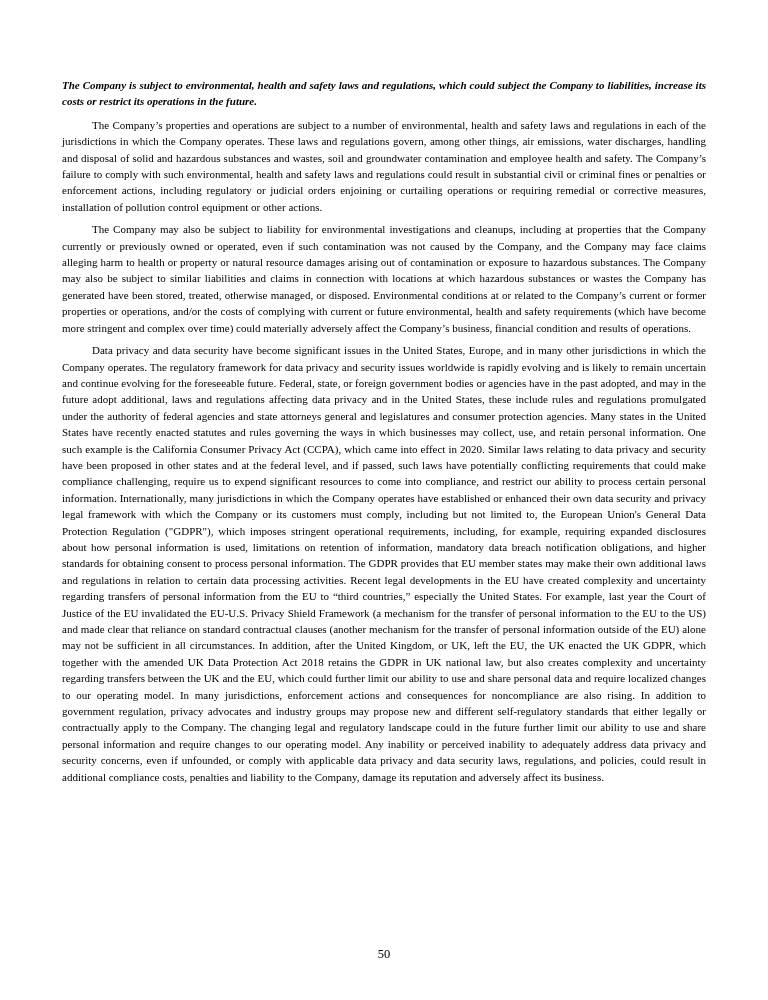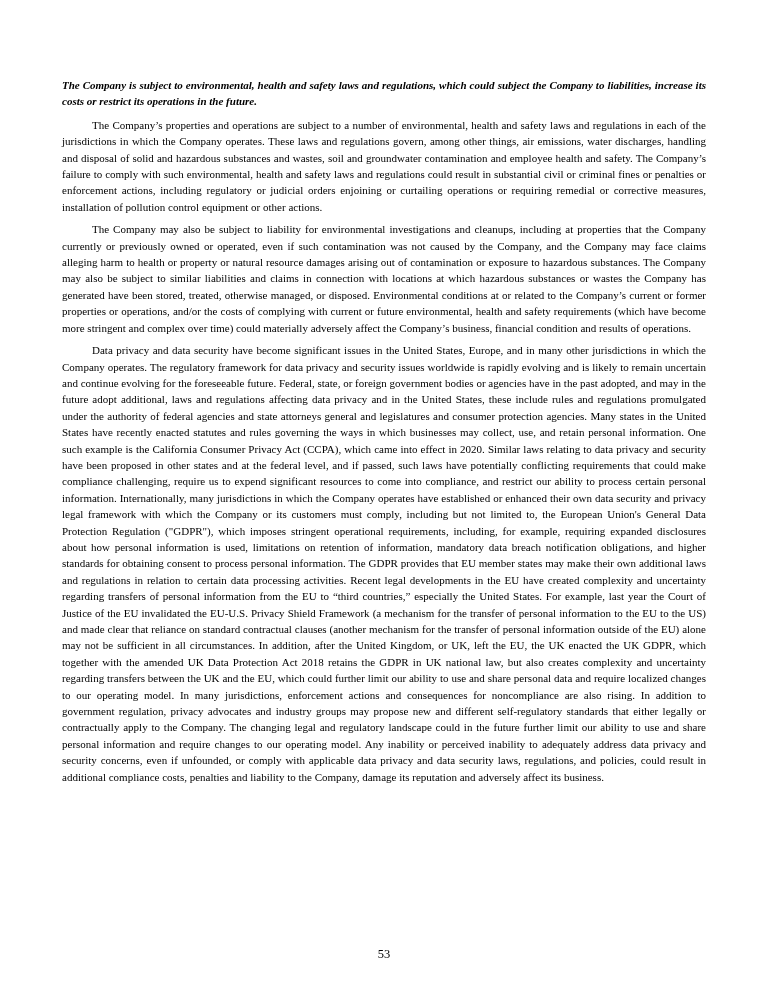--- a/index.html
+++ b/index.html
@@ -59,15 +59,15 @@
 <body>
 
 <div class="page">
   <div class="content">
     <p class="risk-heading first">The Company is subject to environmental, health and safety laws and regulations, which could subject the Company to liabilities, increase its costs or restrict its operations in the future.</p>
     <p class="body-para">The Company’s properties and operations are subject to a number of environmental, health and safety laws and regulations in each of the jurisdictions in which the Company operates. These laws and regulations govern, among other things, air emissions, water discharges, handling and disposal of solid and hazardous substances and wastes, soil and groundwater contamination and employee health and safety. The Company’s failure to comply with such environmental, health and safety laws and regulations could result in substantial civil or criminal fines or penalties or enforcement actions, including regulatory or judicial orders enjoining or curtailing operations or requiring remedial or corrective measures, installation of pollution control equipment or other actions.</p>
     <p class="body-para">The Company may also be subject to liability for environmental investigations and cleanups, including at properties that the Company currently or previously owned or operated, even if such contamination was not caused by the Company, and the Company may face claims alleging harm to health or property or natural resource damages arising out of contamination or exposure to hazardous substances. The Company may also be subject to similar liabilities and claims in connection with locations at which hazardous substances or wastes the Company has generated have been stored, treated, otherwise managed, or disposed.  Environmental conditions at or related to the Company’s current or former properties or operations, and/or the costs of complying with current or future environmental, health and safety requirements (which have become more stringent and complex over time) could materially adversely affect the Company’s business, financial condition and results of operations.</p>
     <p class="body-para">Data privacy and data security have become significant issues in the United States, Europe, and in many other jurisdictions in which the Company operates. The regulatory framework for data privacy and security issues worldwide is rapidly evolving and is likely to remain uncertain and continue evolving for the foreseeable future. Federal, state, or foreign government bodies or agencies have in the past adopted, and may in the future adopt additional, laws and regulations affecting data privacy and in the United States, these include rules and regulations promulgated under the authority of federal agencies and state attorneys general and legislatures and consumer protection agencies. Many states in the United States have recently enacted statutes and rules governing the ways in which businesses may collect, use, and retain personal information. One such example is the California Consumer Privacy Act (CCPA), which came into effect in 2020. Similar laws relating to data privacy and security have been proposed in other states and at the federal level, and if passed, such laws have potentially conflicting requirements that could make compliance challenging, require us to expend significant resources to come into compliance, and restrict our ability to process certain personal information. Internationally, many jurisdictions in which the Company operates have established or enhanced their own data security and privacy legal framework with which the Company or its customers must comply, including but not limited to, the European Union's General Data Protection Regulation ("GDPR"), which imposes stringent operational requirements, including, for example, requiring expanded disclosures about how personal information is used, limitations on retention of information, mandatory data breach notification obligations, and higher standards for obtaining consent to process personal information. The GDPR provides that EU member states may make their own additional laws and regulations in relation to certain data processing activities. Recent legal developments in the EU have created complexity and uncertainty regarding transfers of personal information from the EU to “third countries,” especially the United States. For example, last year the Court of Justice of the EU invalidated the EU-U.S. Privacy Shield Framework (a mechanism for the transfer of personal information to the EU to the US) and made clear that reliance on standard contractual clauses (another mechanism for the transfer of personal information outside of the EU) alone may not be sufficient in all circumstances. In addition, after the United Kingdom, or UK, left the EU, the UK enacted the UK GDPR, which together with the amended UK Data Protection Act 2018 retains the GDPR in UK national law, but also creates complexity and uncertainty regarding transfers between the UK and the EU, which could further limit our ability to use and share personal data and require localized changes to our operating model. In many jurisdictions, enforcement actions and consequences for noncompliance are also rising. In addition to government regulation, privacy advocates and industry groups may propose new and different self-regulatory standards that either legally or contractually apply to the Company. The changing legal and regulatory landscape could in the future further limit our ability to use and share personal information and require changes to our operating model. Any inability or perceived inability to adequately address data privacy and security concerns, even if unfounded, or comply with applicable data privacy and data security laws, regulations, and policies, could result in additional compliance costs, penalties and liability to the Company, damage its reputation and adversely affect its business.</p>
   </div>
   <div class="page-footer">
-    <span class="page-number">53</span>
+    <span class="page-number">50</span>
   </div>
 </div>
 
 </body></html>

